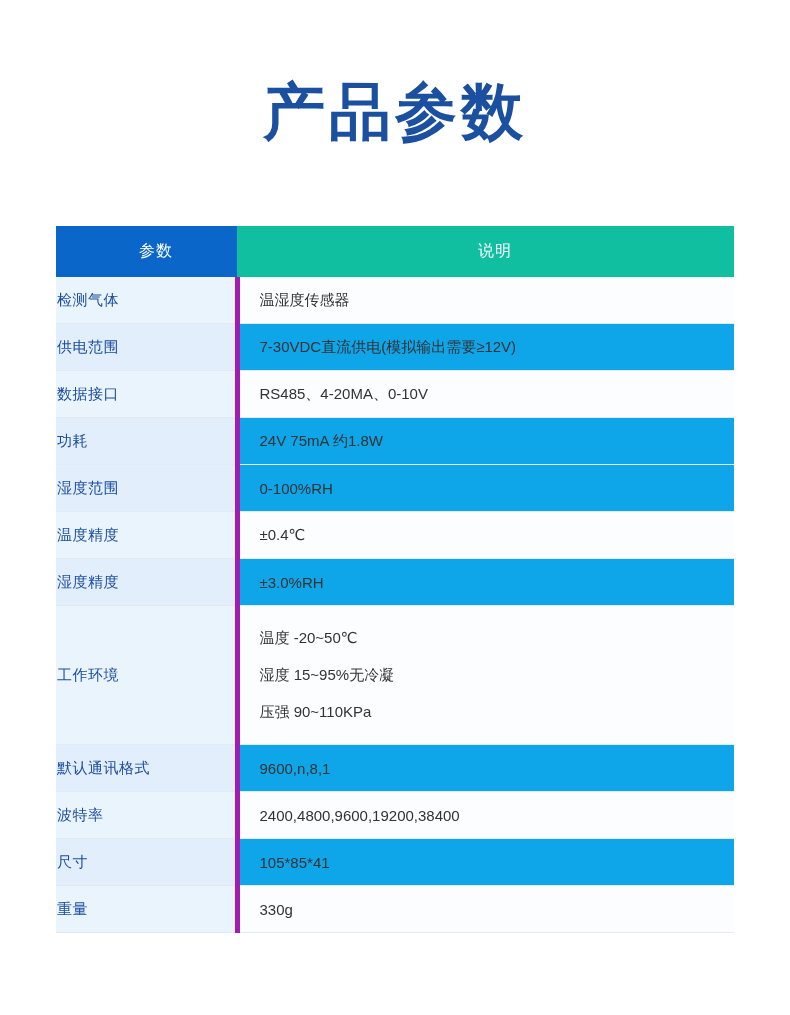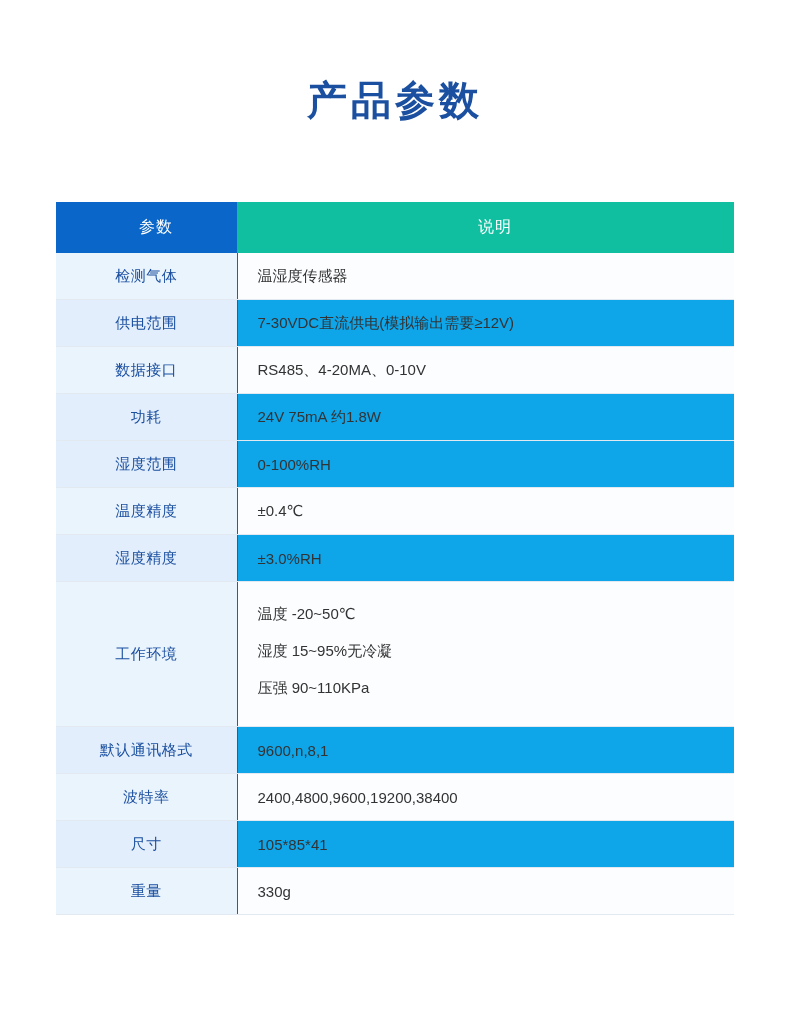--- a/index.html
+++ b/index.html
@@ -14,21 +14,21 @@
     -webkit-font-smoothing: antialiased;
   }
   .page {
     position: relative;
     width: 790px;
     height: 1015px;
     box-sizing: border-box;
   }
   .title {
     text-align: center;
-    font-size: 40px;
+    font-size: 62px;
     font-weight: bold;
     color: #1b4fa0;
     letter-spacing: 4px;
     padding-top: 78px;
     line-height: 1.1;
     user-select: none;
   }
   .table-wrap {
     margin: 0 auto;
     margin-top: 80px;
@@ -60,43 +60,43 @@
   }
   table.spec tbody td {
     border-bottom: 1px solid #e2e9f1;
     font-size: 15px;
     color: #2a2a2a;
     vertical-align: middle;
   }
   table.spec tbody td.param {
     background: #eaf4fd;
     color: #1b4fa0;
-    text-align: center;
+    text-align: left;
     letter-spacing: 0.5px;
-    border-right: 1px solid #a21caf;
+    border-right: 5px solid #a21caf;
     height: 44px;
     font-size: 15px;
   }
   table.spec tbody td.desc {
     background: #fbfdff;
     padding-left: 20px;
     text-align: left;
     color: #333333;
     height: 44px;
     margin-left: 47px;
   }
   table.spec tbody tr.alt td.desc {
     background: #0ea5e9;
   }
   table.spec tbody tr.alt td.param {
     background: #e2eefb;
   }
   .multi-line {
     padding-top: 14px;
-    padding-bottom: 20px;
+    padding-bottom: 14px;
     line-height: 2.45;
   }
   .multi-line div {
     white-space: nowrap;
   }
 </style>
 </head>
 <body>
 
 <div class="page">

